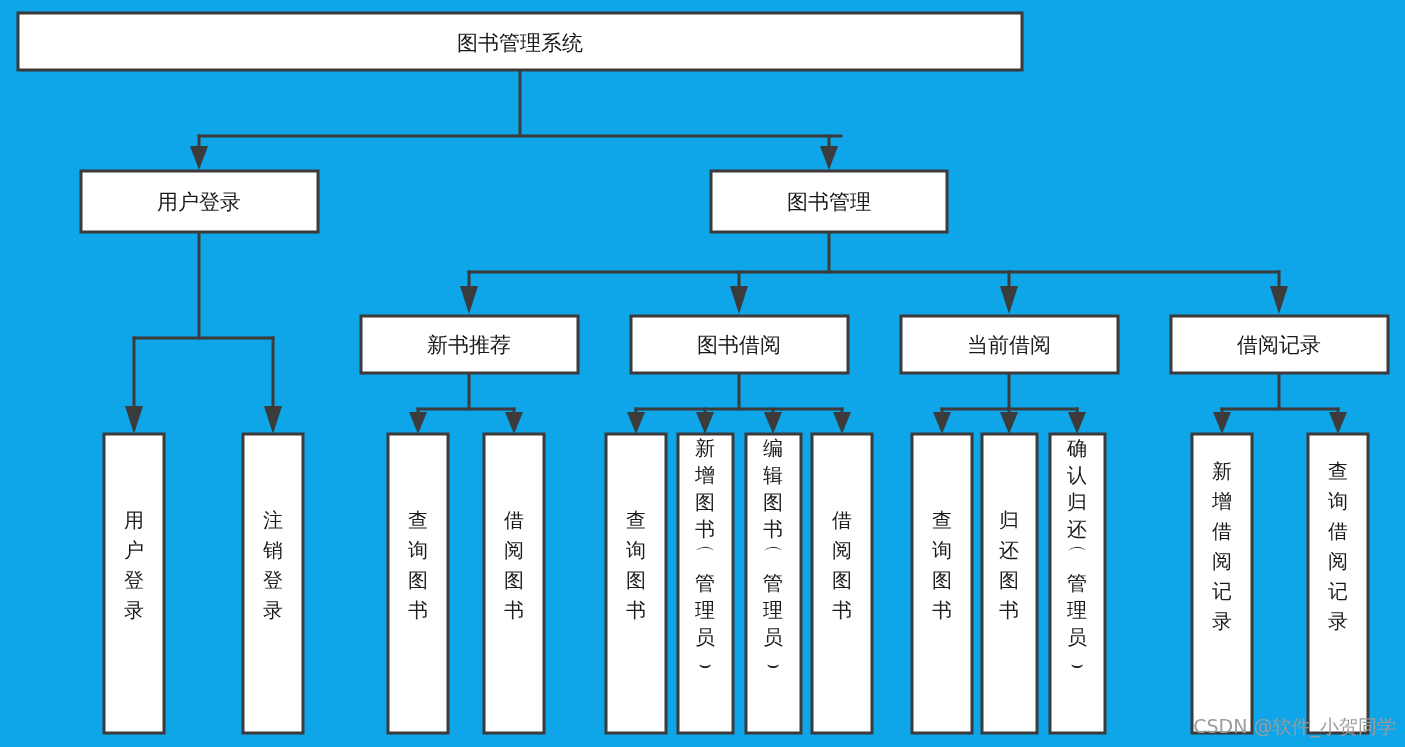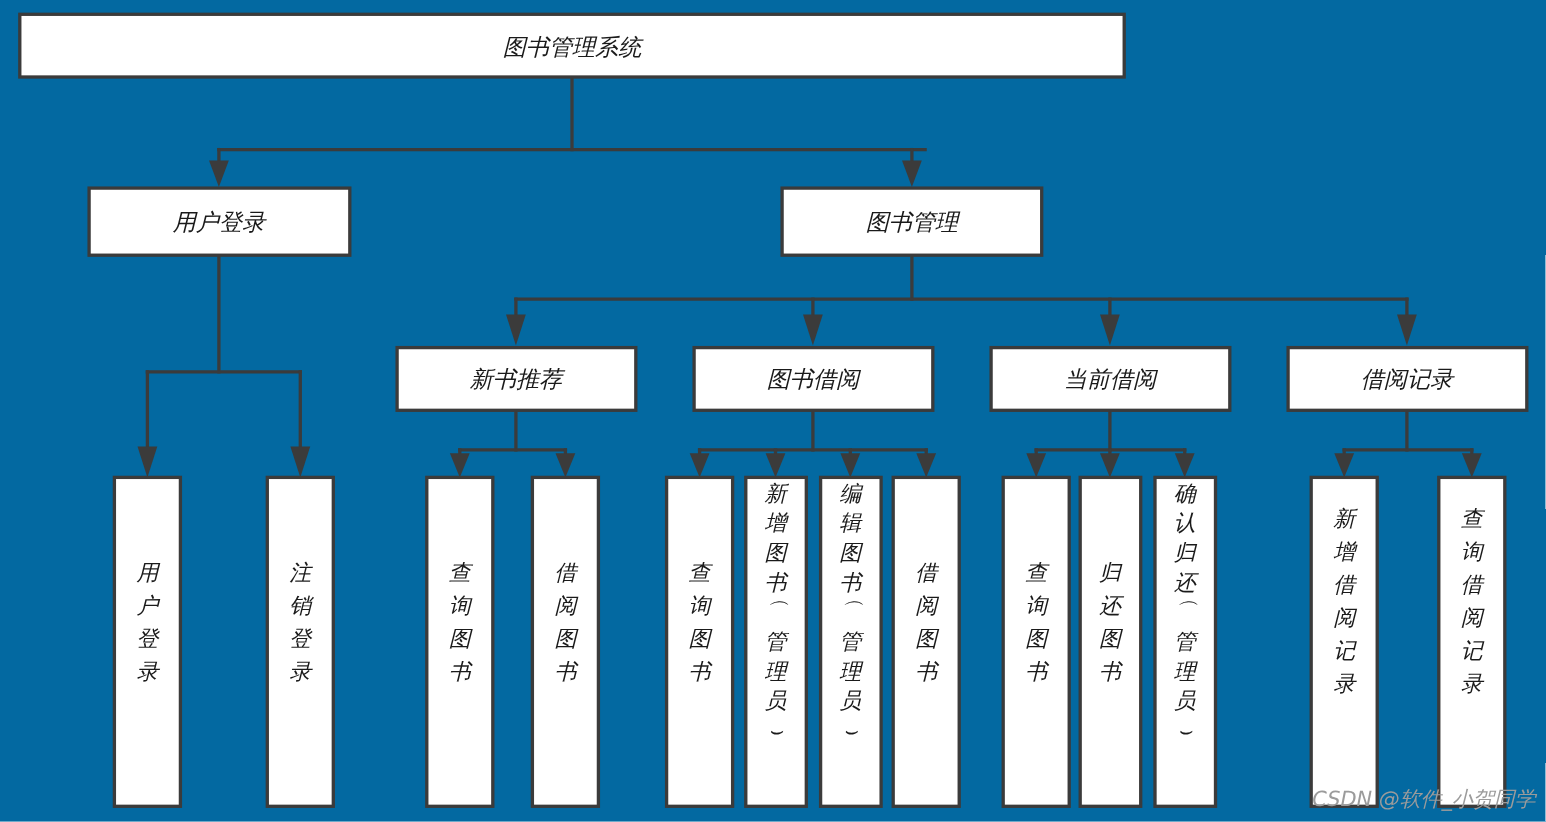--- a/index.html
+++ b/index.html
@@ -8,23 +8,22 @@
     padding: 0;
     background: #ffffff;
   }
   body {
     font-family: "DejaVu Sans", "Liberation Sans", sans-serif;
   }
   #diagram-root {
     position: relative;
     width: 1405px;
     height: 747px;
-    background: #0369a1;
+    background: #0ea5e9;
     overflow: hidden;
-    font-style: italic;
   }
   svg#diagram-svg {
     position: absolute;
     top: 0;
     left: 0;
     width: 1405px;
     height: 747px;
     display: block;
   }
   .node-box {

